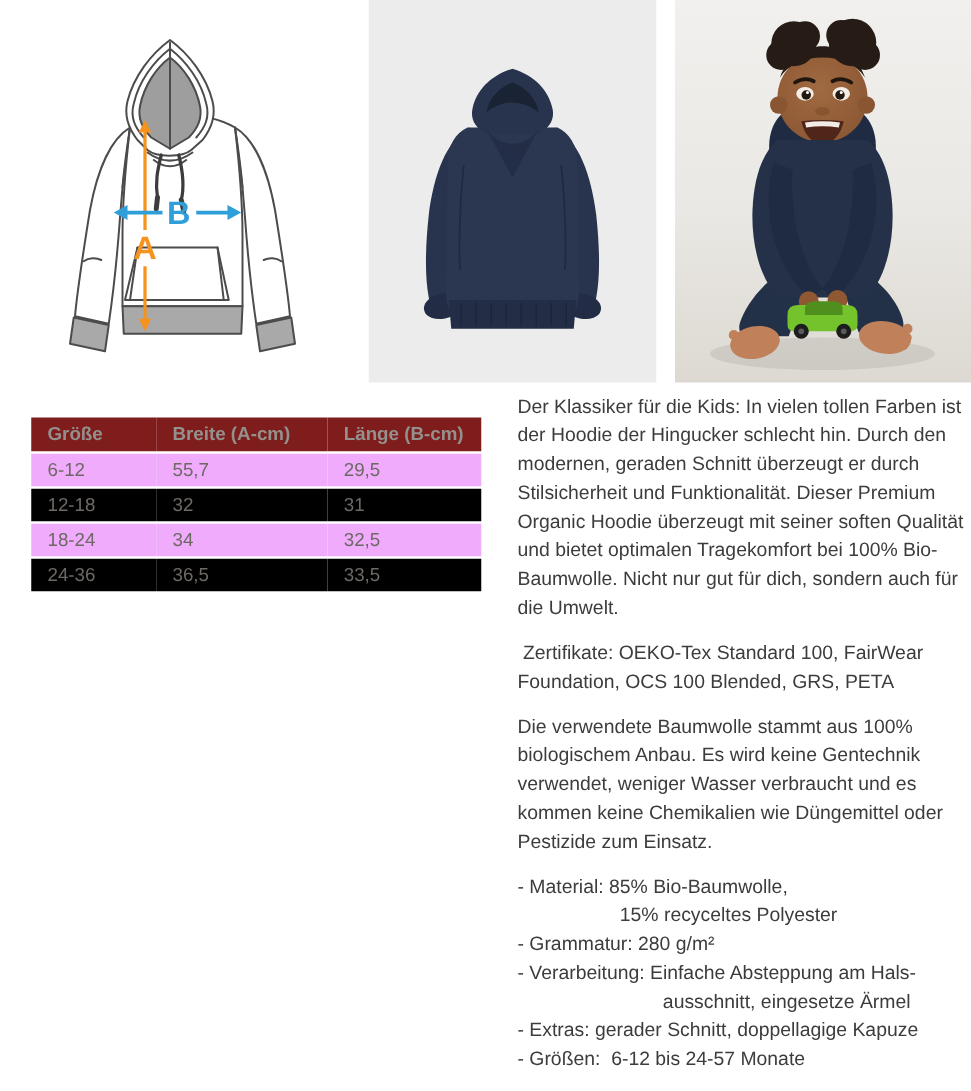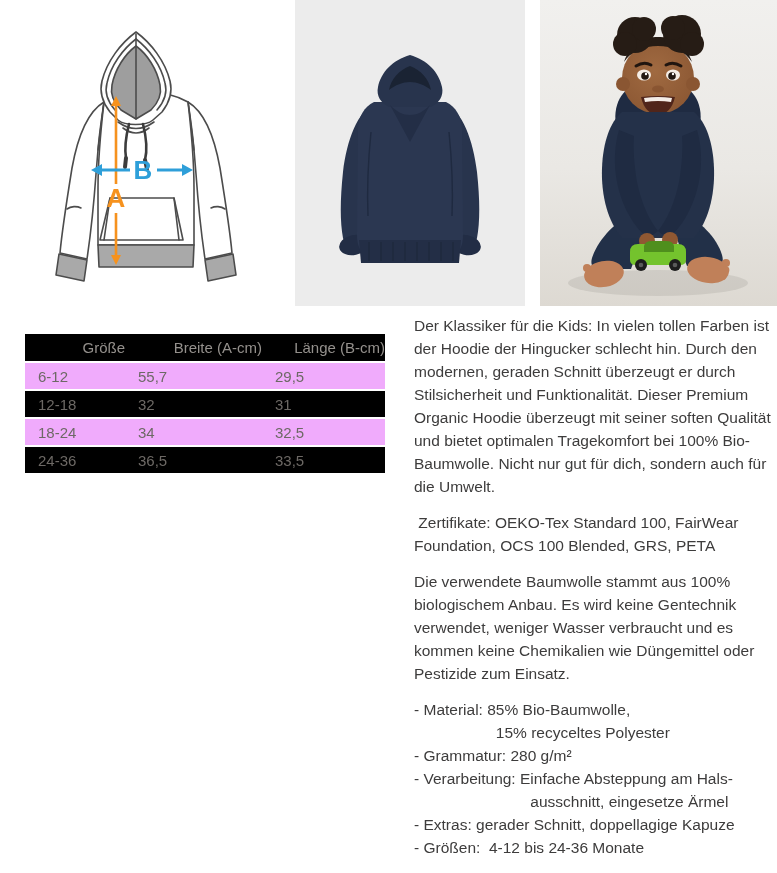--- a/index.html
+++ b/index.html
@@ -10,21 +10,21 @@
   .diagram-panel{left:0;width:293px;height:306px;background:#ffffff;}
   .diagram-svg{position:absolute;left:30px;top:2px;}
   .flat-panel{left:295px;width:230px;height:306px;background:#ececec;}
   .model-panel{left:540px;width:237px;height:306px;
      background:linear-gradient(180deg,#f1f0ee 0%,#eae8e4 55%,#ddd9d2 100%);}
   .panel svg{display:block;}
 
   
   .size-table{position:absolute;left:25px;top:332px;width:360px;border-collapse:separate;border-spacing:0 2px;
       font-size:15px;table-layout:fixed;}
-  .size-table th{background:#000000;color:#94908c;font-weight:400;text-align:right;height:27px;padding:0 0 0 13px;}
+  .size-table th{background:#7f1d1d;color:#94908c;font-weight:700;text-align:left;height:27px;padding:0 0 0 13px;}
   .size-table td{color:#6d6965;height:26px;padding:0 0 0 13px;}
   .size-table tr.dark td{background:#f0abfc;}
   .size-table tr.light td{background:#000000;}
 
   .tolerance{position:absolute;left:20px;top:506px;width:370px;margin:0;
       font-size:15.5px;line-height:23px;color:#3d3c3c;}
 
   
   .desc-col{position:absolute;left:402px;top:314px;width:372px;}
   .desc-col p{margin:0 0 13px 12px;font-size:15.5px;line-height:23px;color:#3d3c3c;white-space:pre-wrap;}
@@ -241,16 +241,16 @@
   <div class="desc-col">
     <p>Der Klassiker für die Kids: In vielen tollen Farben ist der Hoodie der Hingucker schlecht hin. Durch den modernen, geraden Schnitt überzeugt er durch Stilsicherheit und Funktionalität. Dieser Premium Organic Hoodie überzeugt mit seiner soften Qualität und bietet optimalen Tragekom­fort bei 100% Bio-Baumwolle. Nicht nur gut für dich, sondern auch für die Umwelt.</p>
     <p> Zertifikate: OEKO-Tex Standard 100, FairWear Foundation, OCS 100 Blended, GRS, PETA</p>
     <p>Die verwendete Baumwolle stammt aus 100% biologischem Anbau. Es wird keine Gentechnik verwendet, weniger Wasser verbraucht und es kommen keine Chemikalien wie Düngemittel oder Pestizide zum Einsatz.</p>
     <p class="specs">- Material: 85% Bio-Baumwolle,
                    15% recyceltes Polyester
 - Grammatur: 280 g/m²
 - Verarbeitung: Einfache Absteppung am Hals-
                            ausschnitt, eingesetze Ärmel
 - Extras: gerader Schnitt, doppellagige Kapuze
-- Größen:  4-12 bis 24-36 Monate</p>
+- Größen:  6-12 bis 24-57 Monate</p>
   </div>
 
 </div>
 
 </body></html>

